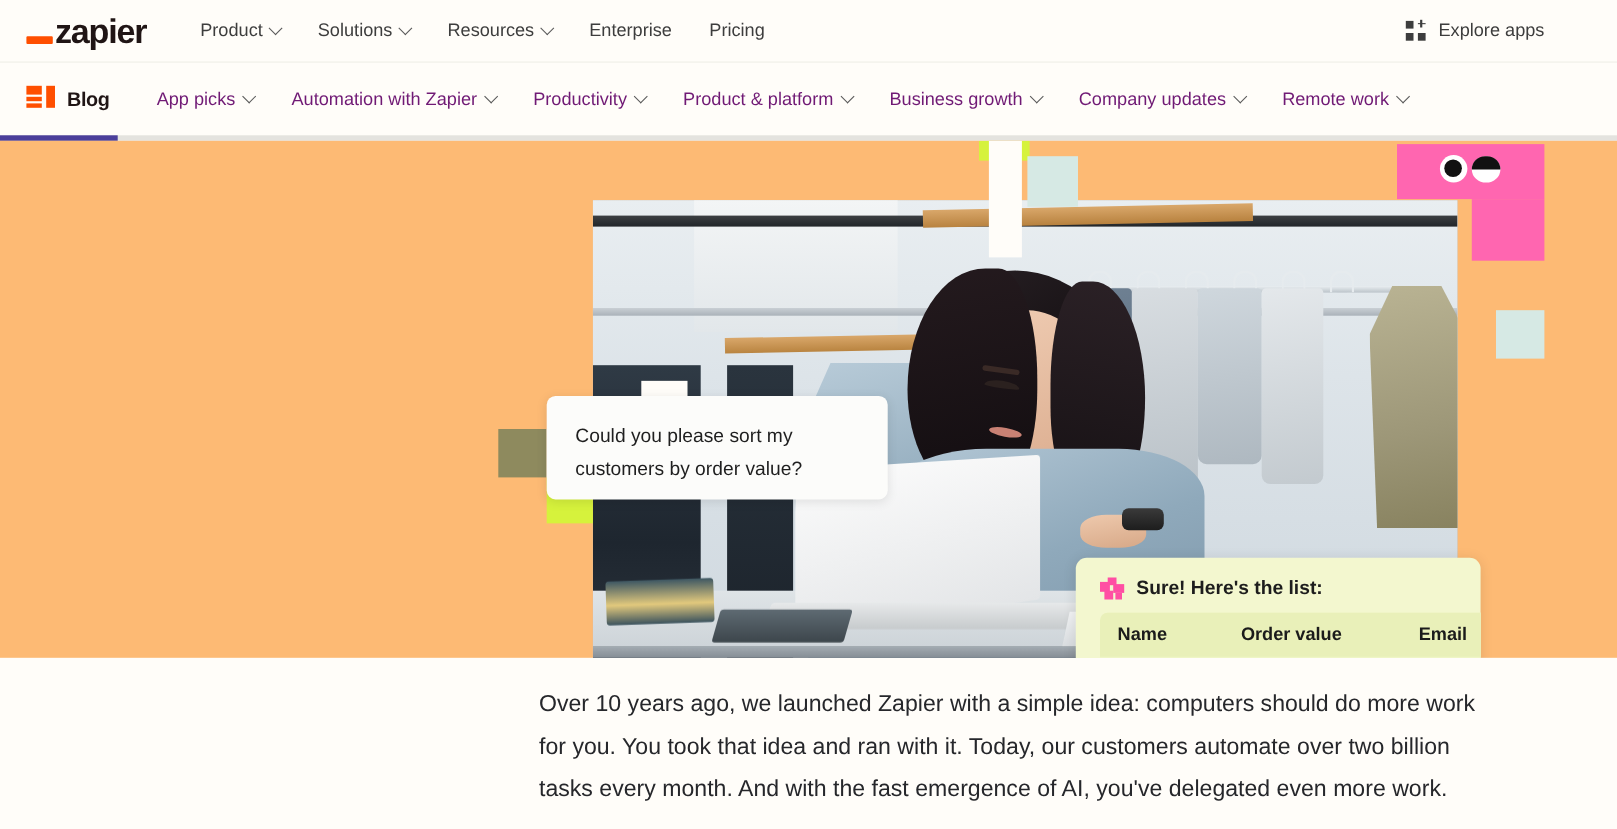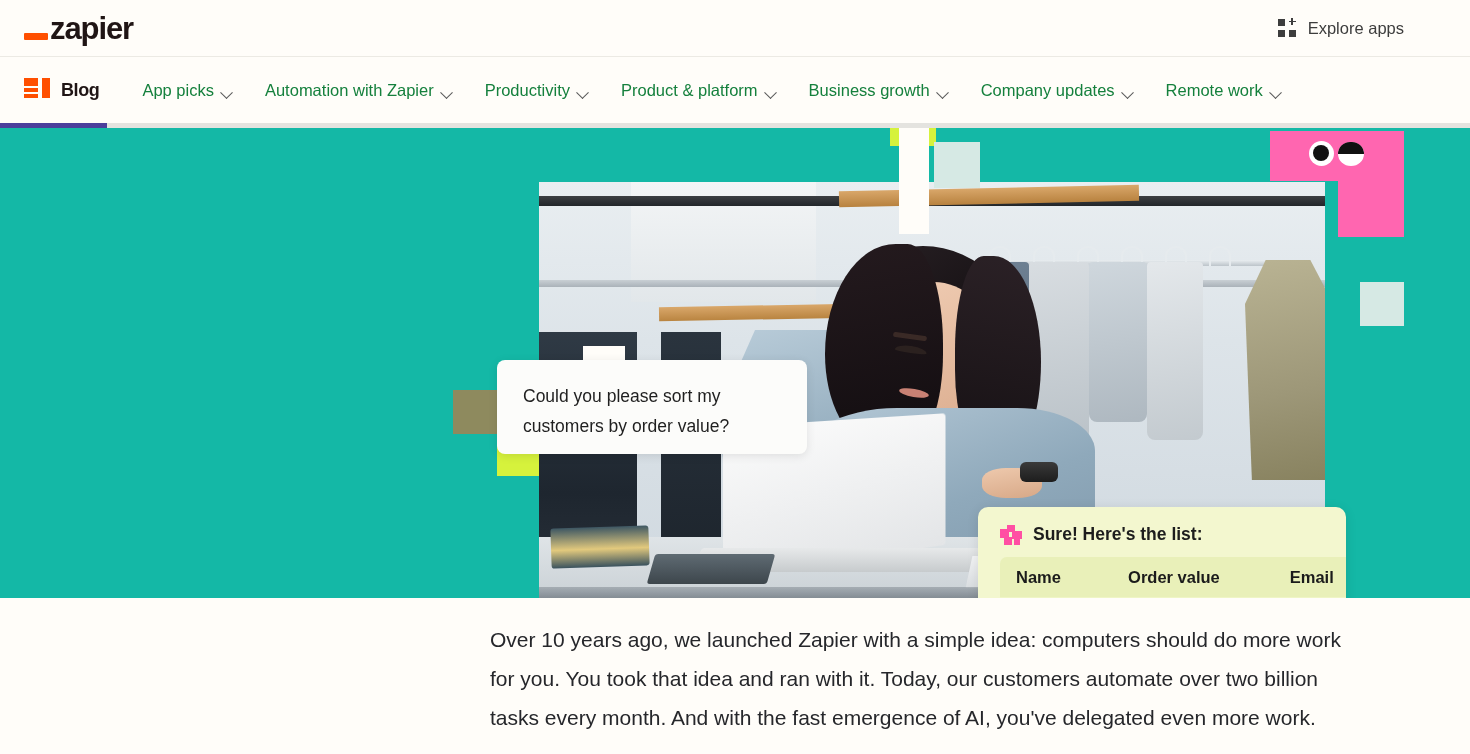--- a/index.html
+++ b/index.html
@@ -93,41 +93,41 @@
   .bi-l2 { left:0; top:10px; width:14px; height:3.5px; }
   .bi-l3 { left:0; top:16px; width:14px; height:3.5px; }
   .bi-r  { left:18px; top:0; width:8px; height:20px; }
   .bi-rin{ left:20px; top:3px; width:4px; height:14px; background:#fffdf9; }
   .blog-word {
     font-size: 18px; font-weight: 700; color: #201515;
     letter-spacing: -0.4px;
   }
   .blognav-links { display: flex; align-items: center; }
   .blognav-link {
-    font-size: 16.5px; color: #15803d;
+    font-size: 16.5px; color: #701a75;
     padding: 8px 17px;
-    display: flex; align-items: flex-end; gap: 8px;
+    display: flex; align-items: center; gap: 8px;
     cursor: pointer; white-space: nowrap;
   }
 
   
   .progress-track {
     height: 5px; width: 100%;
     background: #e4e3df;
     position: relative;
   }
   .progress-fill {
     height: 100%; background: #4b3f9b;
   }
 
   
   .hero {
     position: relative;
     height: 470px;
-    background: #14b8a6;
+    background: #fdba74;
     overflow: hidden;
   }
   .photo {
     position: absolute;
     left: 539px; top: 54px;
     width: 786px; height: 419px;
     overflow: hidden;
     background: linear-gradient(160deg,#cfd6dc 0%, #b9c3cb 100%);
   }
   
@@ -360,20 +360,40 @@
     color: #26272b;
   }
 </style>
 </head>
 <body>
 
 <div class="topnav">
   <div class="logo">
     <span class="logo-underscore"></span>
     <span class="logo-text">zapier</span>
+  </div>
+  <div class="topnav-links">
+    <div class="topnav-link">
+      <span>Product</span>
+      <span class="chev"></span>
+    </div>
+    <div class="topnav-link">
+      <span>Solutions</span>
+      <span class="chev"></span>
+    </div>
+    <div class="topnav-link">
+      <span>Resources</span>
+      <span class="chev"></span>
+    </div>
+    <div class="topnav-link">
+      <span>Enterprise</span>
+    </div>
+    <div class="topnav-link">
+      <span>Pricing</span>
+    </div>
   </div>
   <div class="explore">
     <span class="grid-plus">
       <i class="gp-sq gp1"></i>
         <i class="gp-sq gp2"></i>
         <i class="gp-sq gp3"></i>
       <i class="gp-ph"></i>
         <i class="gp-pv"></i>
     </span>
     <span>Explore apps</span>

